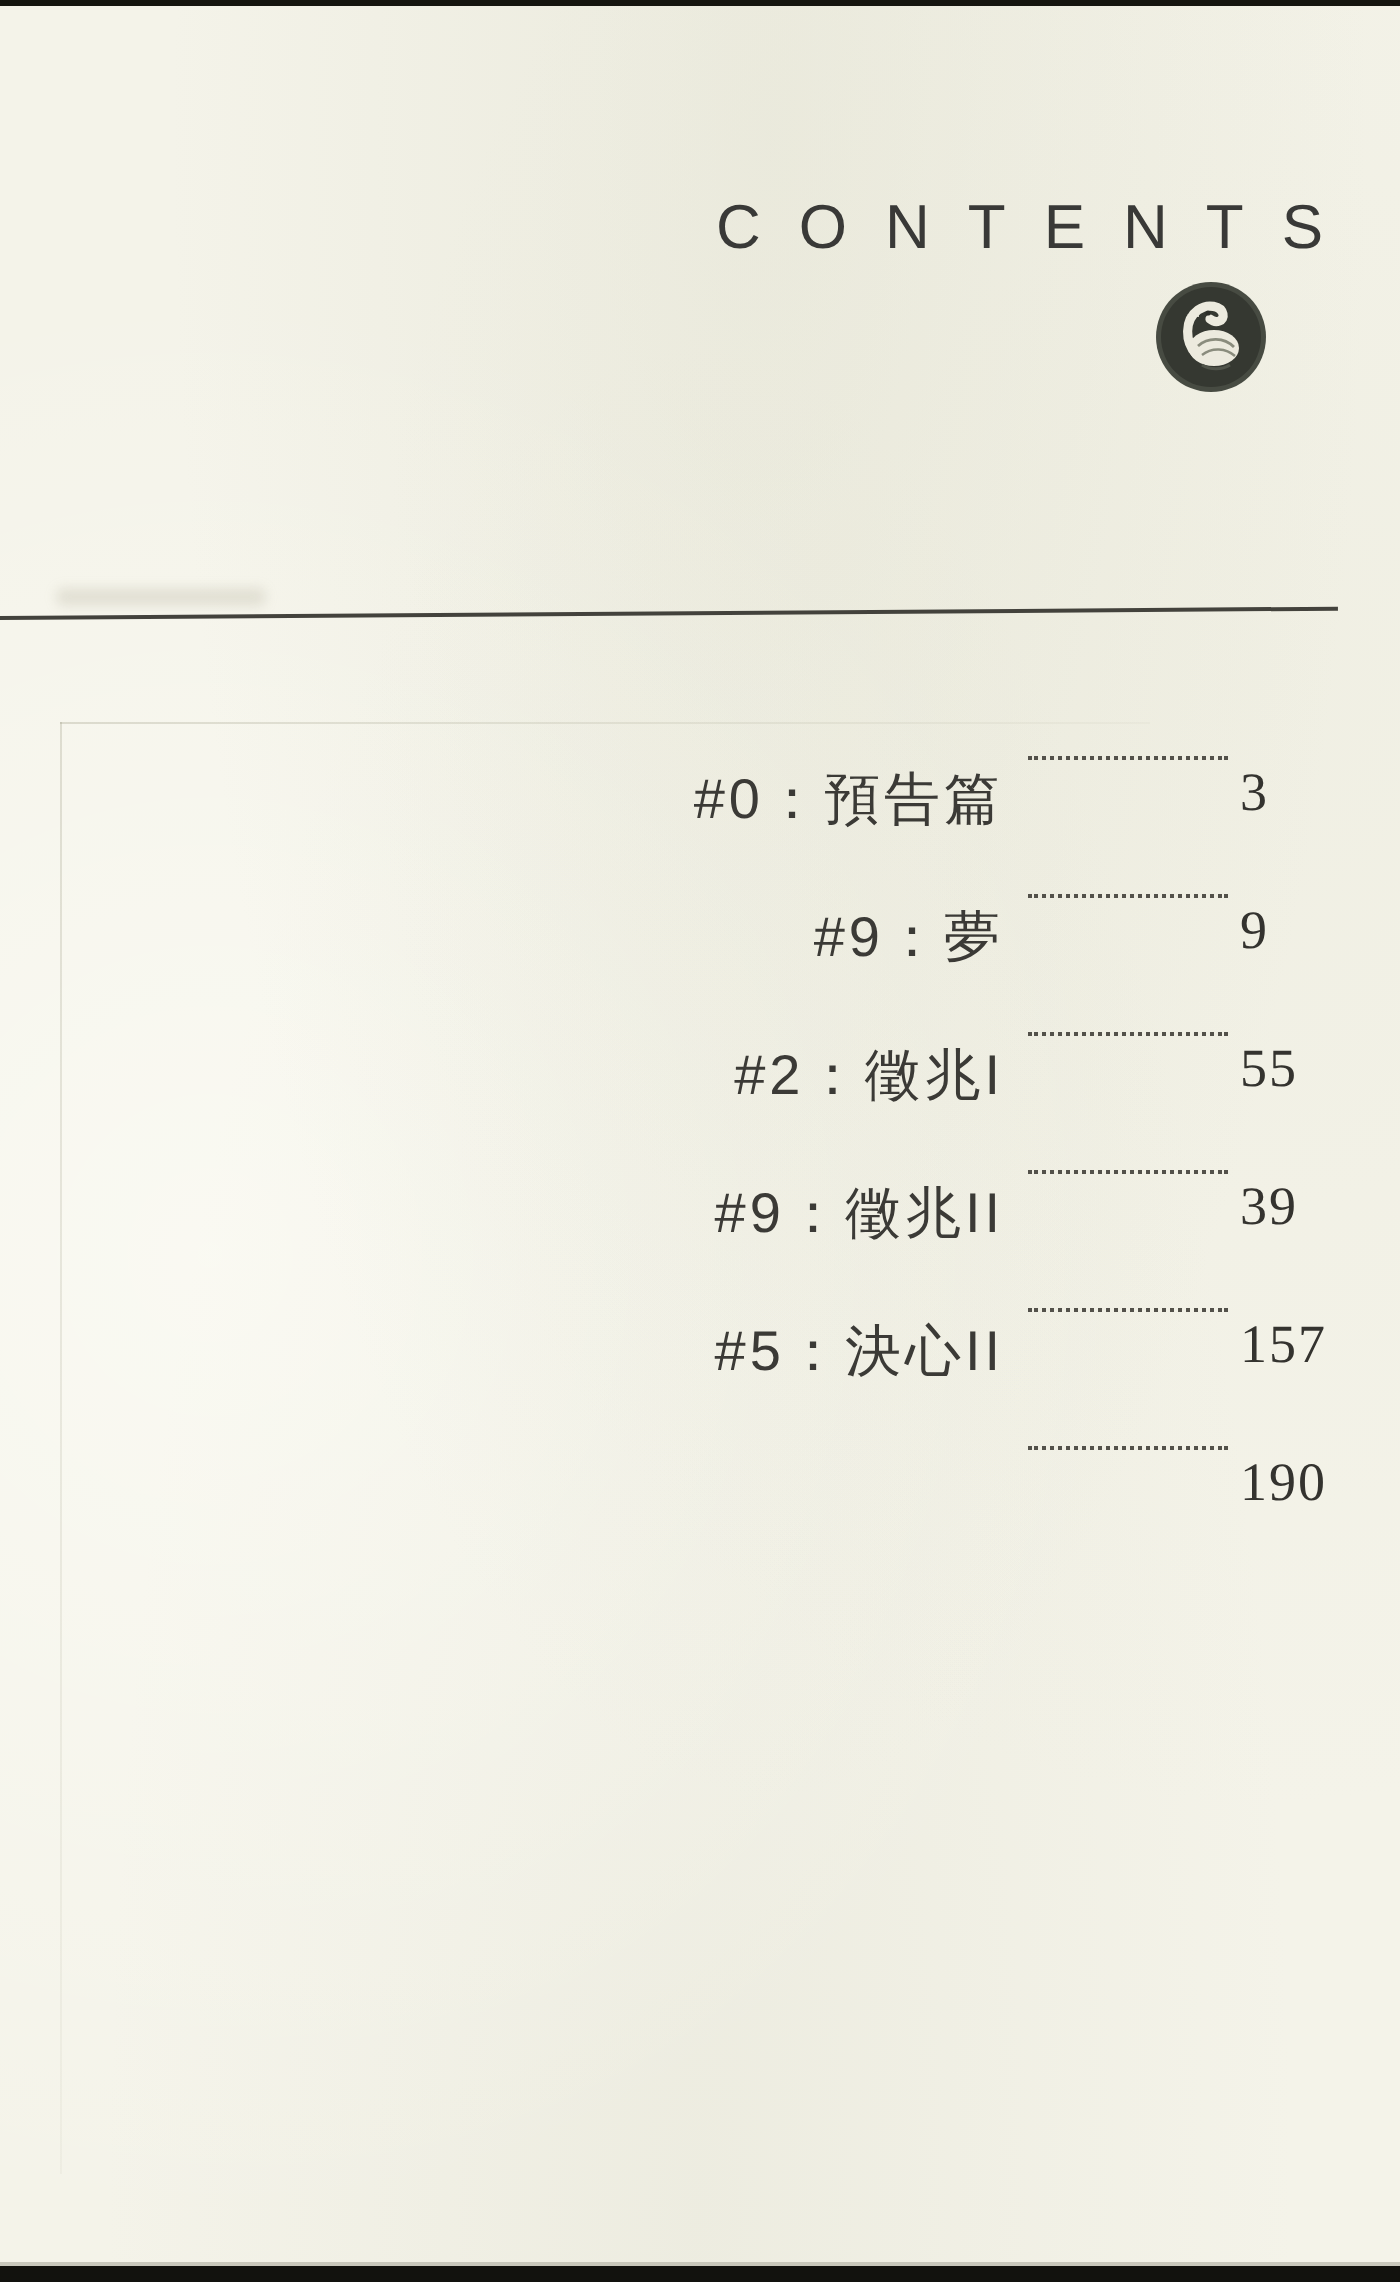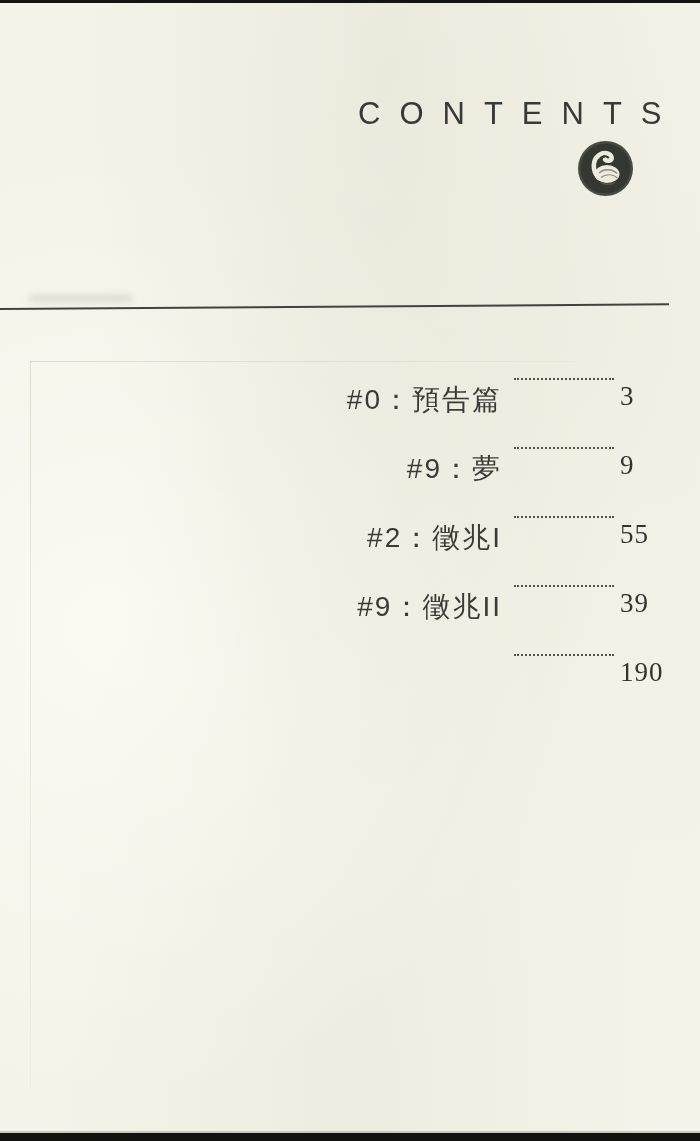--- a/index.html
+++ b/index.html
@@ -143,20 +143,25 @@
       <span class="toc-page-num">55</span>
     </div>
 
     <div class="toc-row">
       <span class="toc-label">#9：徵兆II</span>
       <span class="toc-leader"></span>
       <span class="toc-page-num">39</span>
     </div>
 
 
+    <div class="toc-row">
+      <span class="toc-label">#5：決心II</span>
+      <span class="toc-leader"></span>
+      <span class="toc-page-num">157</span>
+    </div>
 
 
     <div class="toc-row">
       <span class="toc-leader"></span>
       <span class="toc-page-num">190</span>
     </div>
 
   </div>
 
   <div class="edge-bottom-highlight"></div>

